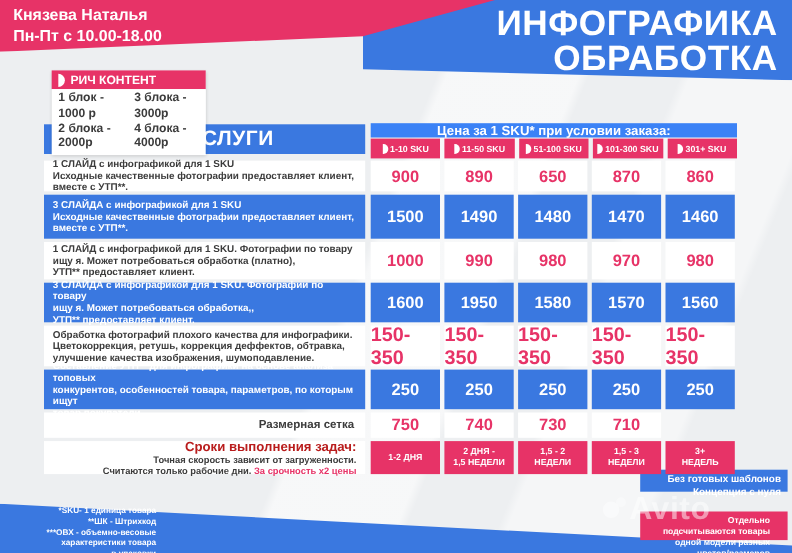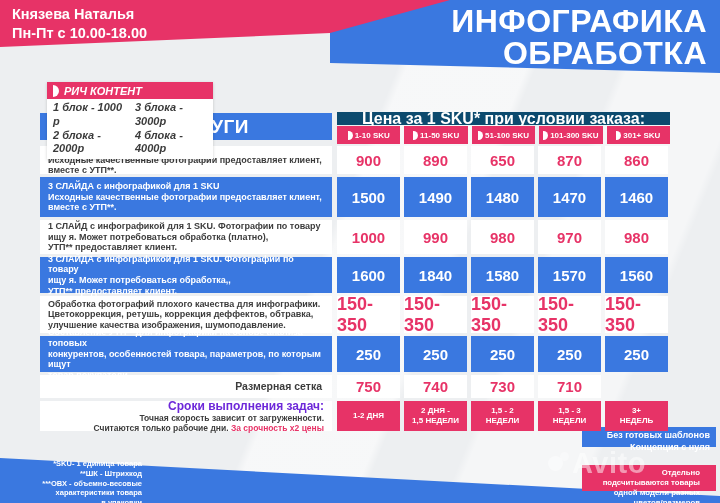--- a/index.html
+++ b/index.html
@@ -22,47 +22,47 @@
     left:0;top:0;width:720px;height:80px;background:#3a78e0;
     clip-path:polygon(330px 0, 720px 0, 720px 73px, 330px 63px);
   }
   .band-pink-top{
     left:0;top:0;width:720px;height:80px;background:#e73367;
     clip-path:polygon(0 0, 450px 0, 330px 33px, 0 47px);
   }
   .contact{left:12px;top:5px;color:#fff;font-weight:bold;font-size:14.5px;line-height:1.3;z-index:5;}
   .big-title{right:13px;top:5px;text-align:right;color:#fff;font-weight:bold;font-size:32px;line-height:1.0;letter-spacing:.5px;z-index:5;}
   
-  .rich{left:47px;top:82px;width:166px;z-index:5;box-shadow:0 1px 3px rgba(0,0,0,.18);font-style:italic;}
+  .rich{left:47px;top:64px;width:140px;z-index:5;box-shadow:0 1px 3px rgba(0,0,0,.18);}
   .rich-head{background:#e73367;color:#fff;font-weight:bold;font-size:11px;height:17px;display:flex;align-items:center;gap:5px;padding:0 6px;}
   .rich-body{background:#fff;color:#3b3b3b;font-weight:bold;font-size:11px;line-height:1.25;display:flex;gap:10px;padding:2px 6px 3px 6px;white-space:pre-line;}
   .half-icon{display:inline-block;width:6px;height:12px;background:#fff;border-radius:0 12px 12px 0;flex:none;}
   .half-icon.sm{width:5px;height:9px;border-radius:0 9px 9px 0;}
   
   .table{left:40px;top:112px;width:630px;z-index:4;}
   .t-head{display:flex;gap:5px;height:32px;margin-bottom:2px;}
   .vid{width:292px;height:27px;margin-top:1px;background:#3a78e0;color:#fff;font-weight:bold;font-size:19px;display:flex;align-items:center;justify-content:center;letter-spacing:.5px;}
   .pricecols{flex:1;display:flex;flex-direction:column;gap:1px;}
-  .pstrip{height:13px;background:#0c4a6e;color:#fff;font-weight:bold;font-size:16px;display:flex;align-items:center;justify-content:center;}
+  .pstrip{height:13px;background:#3b82f6;color:#fff;font-weight:bold;font-size:12px;display:flex;align-items:center;justify-content:center;}
   .tags{flex:1;display:flex;gap:4px;}
   .tag{flex:1;background:#e73367;color:#fff;font-weight:bold;font-size:8px;display:flex;align-items:center;justify-content:center;gap:2px;}
   .rows{display:flex;flex-direction:column;gap:3px;}
   .row{display:flex;gap:5px;}
   .svc{width:292px;display:flex;align-items:center;padding:2px 8px;box-sizing:border-box;font-weight:bold;font-size:9px;line-height:1.18;white-space:pre-line;}
   .vals{flex:1;display:flex;gap:4px;}
   .val{width:63px;display:flex;align-items:center;justify-content:center;font-weight:bold;font-size:15px;}
   .row.white .svc{background:#fff;color:#3c3c3c;}
   .row.white .val{background:#fff;color:#e73367;}
   .row.blue .svc{background:#3a78e0;color:#fff;}
   .row.blue .val{background:#3a78e0;color:#fff;}
   .val.range{font-size:18px;}
   .h28{height:28px}.h40{height:40px}.h34{height:34px}.h36{height:36px}.h37{height:37px}.h23{height:23px}.h30{height:30px}
   .grid-svc{justify-content:flex-end;font-size:10.5px;padding-right:10px;}
   .timing-svc{flex-direction:column;align-items:flex-end;justify-content:center;padding-right:8px;white-space:normal;}
-  .timing-title{font-size:12px;color:#6d28d9;}
+  .timing-title{font-size:12px;color:#b91c1c;}
   .timing-note{font-size:8.5px;color:#3c3c3c;text-align:right;line-height:1.2;}
   .hl{color:#e73367;}
   .badge{background:#e73367 !important;color:#fff !important;font-size:8px;line-height:1.2;text-align:center;white-space:pre-line;}
   
   .band-blue-bottom{left:0;top:450px;width:720px;height:53px;background:#3a78e0;clip-path:polygon(0 8px,720px 46px,720px 53px,0 53px);z-index:2;}
   .footnotes{left:14px;top:459px;width:128px;color:#fff;font-weight:bold;font-size:7.5px;line-height:1.3;text-align:right;white-space:pre-line;z-index:3;}
   .fbox{left:582px;width:134px;color:#fff;font-weight:bold;text-align:right;box-sizing:border-box;white-space:pre-line;z-index:3;}
   .fbox.blue{top:427px;height:20px;background:#3a78e0;font-size:9px;line-height:1.3;padding:3px 6px;}
   .fbox.pink{top:465px;height:26px;background:#e73367;font-size:7.8px;line-height:1.3;padding:3px 16px;}
   .watermark{left:548px;top:447px;z-index:4;display:flex;align-items:center;gap:3px;pointer-events:none;}
@@ -166,21 +166,21 @@
         <div class="val">970</div>
         <div class="val">980</div>
       </div>
     </div>
     <div class="row blue h36">
       <div class="svc">3 СЛАЙДА с инфографикой для 1 SKU. Фотографии по товару
 ищу я. Может потребоваться обработка,,
 УТП** предоставляет клиент.</div>
       <div class="vals">
         <div class="val">1600</div>
-        <div class="val">1840</div>
+        <div class="val">1950</div>
         <div class="val">1580</div>
         <div class="val">1570</div>
         <div class="val">1560</div>
       </div>
     </div>
     <div class="row white h37">
       <div class="svc">Обработка фотографий плохого качества для инфографики.
 Цветокоррекция, ретушь, коррекция деффектов, обтравка,
 улучшение качества изображения, шумоподавление.</div>
       <div class="vals">

